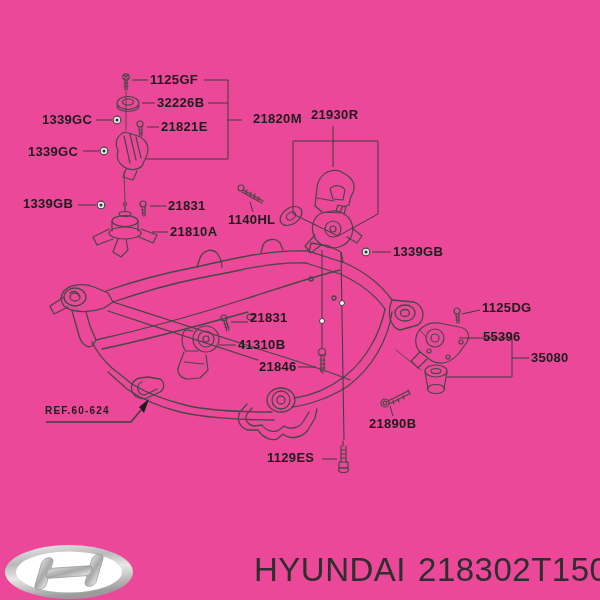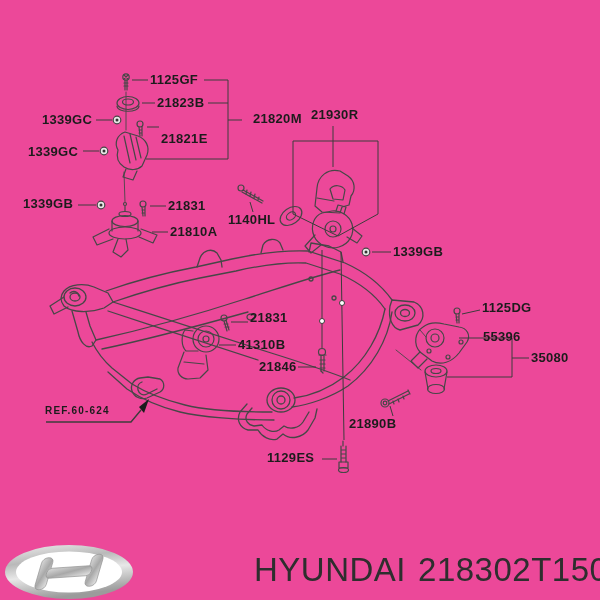--- a/index.html
+++ b/index.html
@@ -274,38 +274,38 @@
     <ellipse cx="69" cy="572" rx="53" ry="20.5" fill="#ffffff"></ellipse>
     <g transform="translate(69,572) skewX(-20) rotate(-4)" fill="url(#silver2)" stroke="#8f8f8f" stroke-width="0.6">
       <rect x="-30" y="-16" width="11" height="32" rx="5"></rect>
       <rect x="19" y="-16" width="11" height="32" rx="5"></rect>
       <rect x="-22" y="-5" width="44" height="10" rx="4"></rect>
     </g>
   </g>
 </svg>
 
 <div class="lbl" style="left:150px;top:73px">1125GF</div>
-<div class="lbl" style="left:157px;top:96px">21823B</div>
+<div class="lbl" style="left:157px;top:96px">32226B</div>
 <div class="lbl" style="left:42px;top:113px">1339GC</div>
-<div class="lbl" style="left:161px;top:132px">21821E</div>
+<div class="lbl" style="left:161px;top:120px">21821E</div>
 <div class="lbl" style="left:253px;top:112px">21820M</div>
 <div class="lbl" style="left:311px;top:108px">21930R</div>
 <div class="lbl" style="left:28px;top:145px">1339GC</div>
 <div class="lbl" style="left:23px;top:197px">1339GB</div>
 <div class="lbl" style="left:168px;top:199px">21831</div>
 <div class="lbl" style="left:228px;top:213px">1140HL</div>
 <div class="lbl" style="left:170px;top:225px">21810A</div>
 <div class="lbl" style="left:393px;top:245px">1339GB</div>
 <div class="lbl" style="left:250px;top:311px">21831</div>
 <div class="lbl" style="left:238px;top:338px">41310B</div>
 <div class="lbl" style="left:259px;top:360px">21846</div>
 <div class="lbl" style="left:482px;top:301px">1125DG</div>
 <div class="lbl" style="left:483px;top:330px">55396</div>
 <div class="lbl" style="left:531px;top:351px">35080</div>
-<div class="lbl" style="left:349px;top:417px">21890B</div>
+<div class="lbl" style="left:369px;top:417px">21890B</div>
 <div class="lbl" style="left:267px;top:451px">1129ES</div>
 <div class="lbl ref" style="left:45px;top:404px">REF.60-624</div>
 
 <div class="footer-text">
   <span>HYUNDAI</span><span class="num">218302T150</span>
 </div>
 
 </div>
 
 </body></html>

